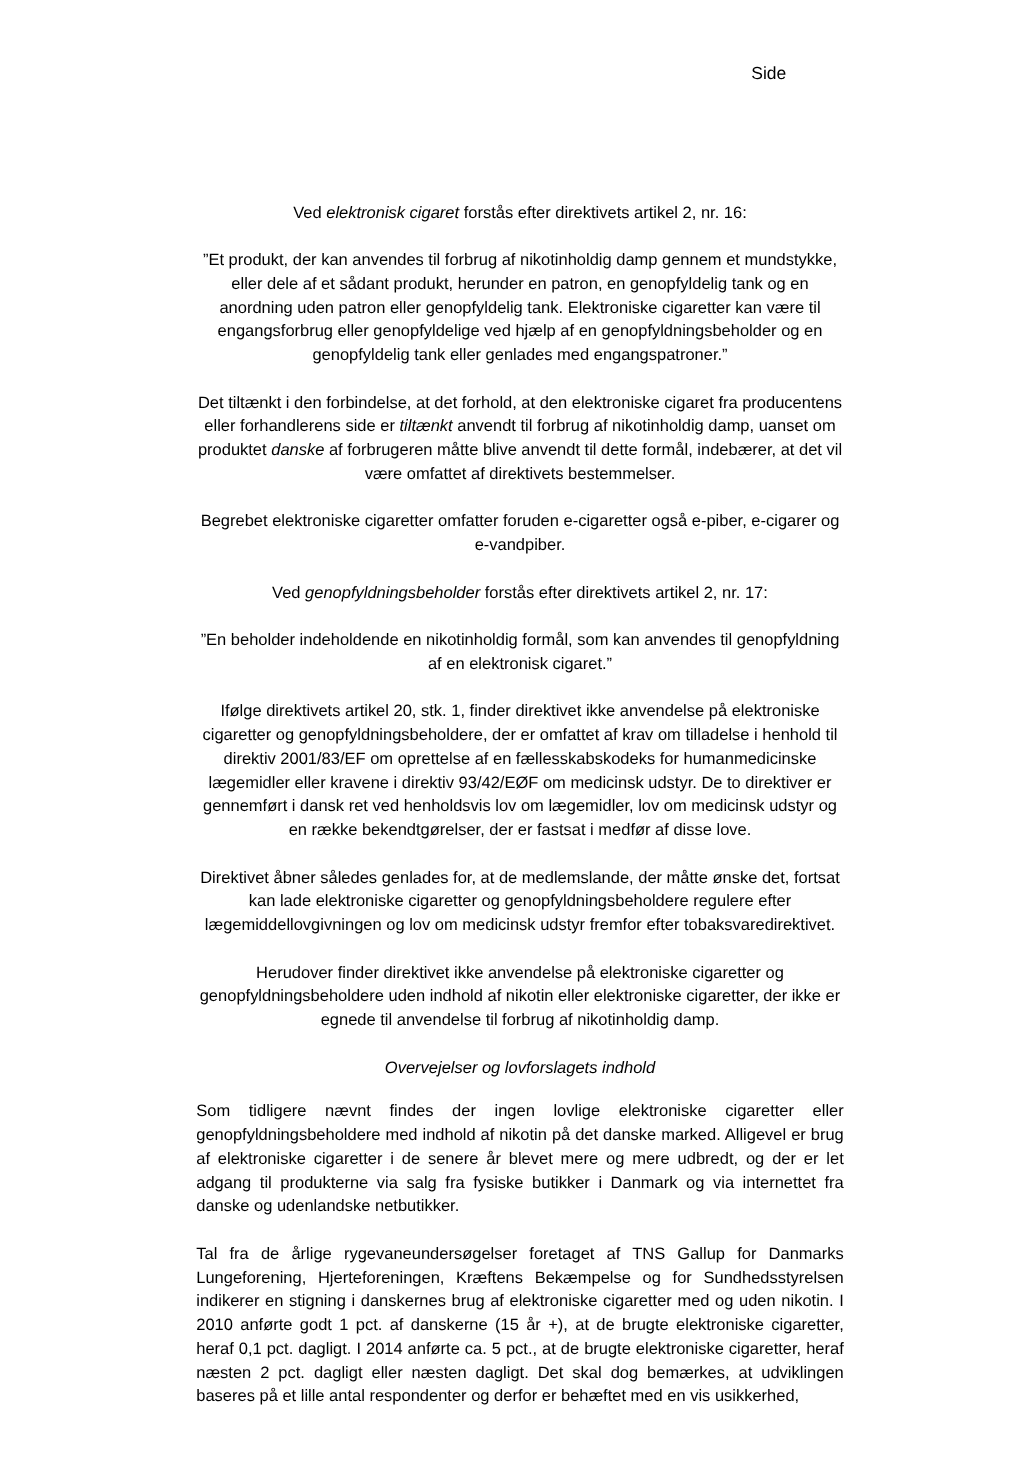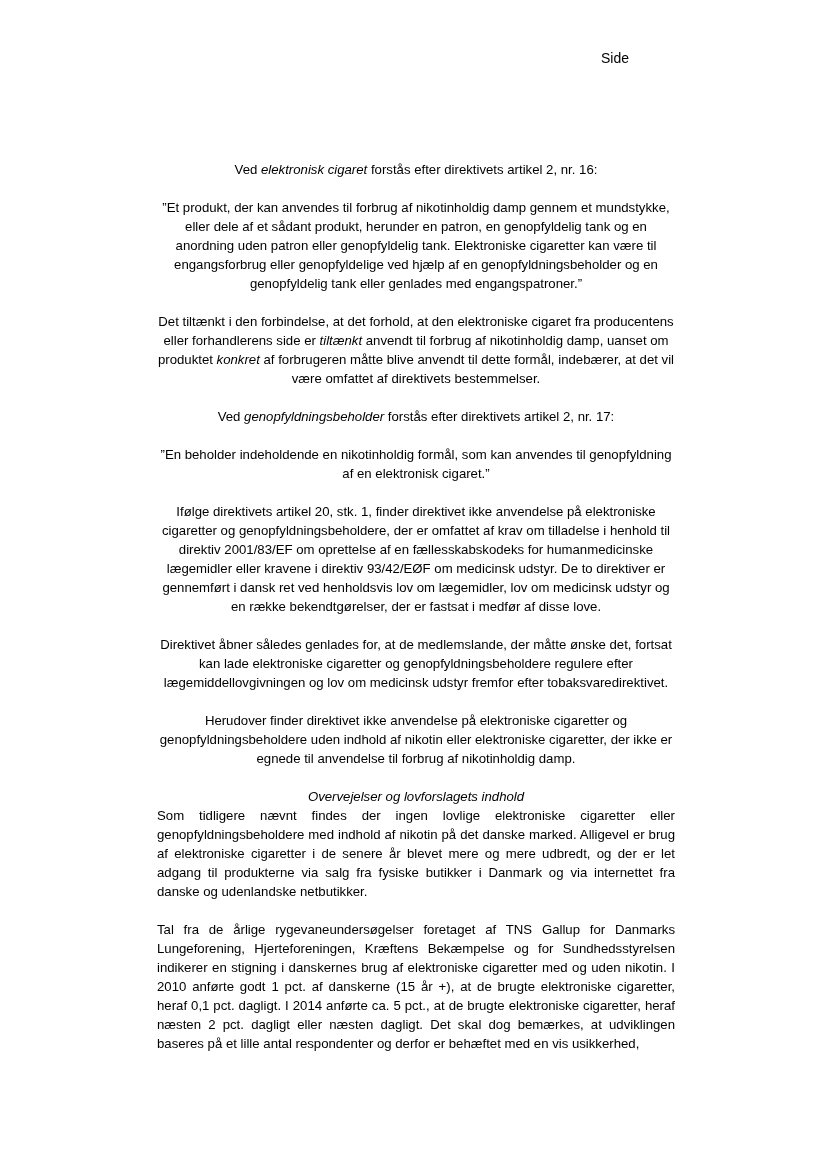--- a/index.html
+++ b/index.html
@@ -33,35 +33,36 @@
   }
   .para {
     margin: 0 0 19px 0;
     text-align: center;
   }
   .para.justify {
     text-align: justify;
   }
   .para.heading {
     font-style: italic;
-    margin-bottom: 0;
+    margin-bottom: 16px;
   }
   .para em {
     font-style: italic;
   }
 </style>
 </head>
 <body>
 
 <div class="page-header">Side</div>
 
 <div class="doc-body" id="docBody">
     <p class="para"><span>Ved </span><em>elektronisk cigaret</em><span> forstås efter direktivets artikel 2, nr. 16:</span></p>
     <p class="para"><span>”Et produkt, der kan anvendes til forbrug af nikotinholdig damp gennem et mundstykke, eller dele af et sådant produkt, herunder en patron, en genopfyldelig tank og en anordning uden patron eller genopfyldelig tank. Elektroniske cigaretter kan være til engangsforbrug eller genopfyldelige ved hjælp af en genopfyldningsbeholder og en genopfyldelig tank eller genlades med engangspatroner.”</span></p>
-    <p class="para"><span>Det tiltænkt i den forbindelse, at det forhold, at den elektroniske cigaret fra producentens eller forhandlerens side er </span><em>tiltænkt</em><span> anvendt til forbrug af nikotinholdig damp, uanset om produktet </span><em>konkret</em><span> af forbrugeren måtte blive anvendt til dette formål, indebærer, at det vil være omfattet af direktivets bestemmelser.</span></p>
+    <p class="para"><span>Det tiltænkt i den forbindelse, at det forhold, at den elektroniske cigaret fra producentens eller forhandlerens side er </span><em>tiltænkt</em><span> anvendt til forbrug af nikotinholdig damp, uanset om produktet </span><em>danske</em><span> af forbrugeren måtte blive anvendt til dette formål, indebærer, at det vil være omfattet af direktivets bestemmelser.</span></p>
+    <p class="para"><span>Begrebet elektroniske cigaretter omfatter foruden e-cigaretter også e-piber, e-cigarer og e-vandpiber.</span></p>
     <p class="para"><span>Ved </span><em>genopfyldningsbeholder</em><span> forstås efter direktivets artikel 2, nr. 17:</span></p>
     <p class="para"><span>”En beholder indeholdende en nikotinholdig formål, som kan anvendes til genopfyldning af en elektronisk cigaret.”</span></p>
     <p class="para"><span>Ifølge direktivets artikel 20, stk. 1, finder direktivet ikke anvendelse på elektroniske cigaretter og genopfyldningsbeholdere, der er omfattet af krav om tilladelse i henhold til direktiv 2001/83/EF om oprettelse af en fællesskabskodeks for humanmedicinske lægemidler eller kravene i direktiv 93/42/EØF om medicinsk udstyr. De to direktiver er gennemført i dansk ret ved henholdsvis lov om lægemidler, lov om medicinsk udstyr og en række bekendtgørelser, der er fastsat i medfør af disse love.</span></p>
     <p class="para"><span>Direktivet åbner således genlades for, at de medlemslande, der måtte ønske det, fortsat kan lade elektroniske cigaretter og genopfyldningsbeholdere regulere efter lægemiddellovgivningen og lov om medicinsk udstyr fremfor efter tobaksvaredirektivet.</span></p>
     <p class="para"><span>Herudover finder direktivet ikke anvendelse på elektroniske cigaretter og genopfyldningsbeholdere uden indhold af nikotin eller elektroniske cigaretter, der ikke er egnede til anvendelse til forbrug af nikotinholdig damp.</span></p>
     <p class="para heading"><em>Overvejelser og lovforslagets indhold</em></p>
     <p class="para justify"><span>Som tidligere nævnt findes der ingen lovlige elektroniske cigaretter eller genopfyldningsbeholdere med indhold af nikotin på det danske marked. Alligevel er brug af elektroniske cigaretter i de senere år blevet mere og mere udbredt, og der er let adgang til produkterne via salg fra fysiske butikker i Danmark og via internettet fra danske og udenlandske netbutikker.</span></p>
     <p class="para justify"><span>Tal fra de årlige rygevaneundersøgelser foretaget af TNS Gallup for Danmarks Lungeforening, Hjerteforeningen, Kræftens Bekæmpelse og for Sundhedsstyrelsen indikerer en stigning i danskernes brug af elektroniske cigaretter med og uden nikotin. I 2010 anførte godt 1 pct. af danskerne (15 år +), at de brugte elektroniske cigaretter, heraf 0,1 pct. dagligt. I 2014 anførte ca. 5 pct., at de brugte elektroniske cigaretter, heraf næsten 2 pct. dagligt eller næsten dagligt. Det skal dog bemærkes, at udviklingen baseres på et lille antal respondenter og derfor er behæftet med en vis usikkerhed,</span></p>
   </div>
 

